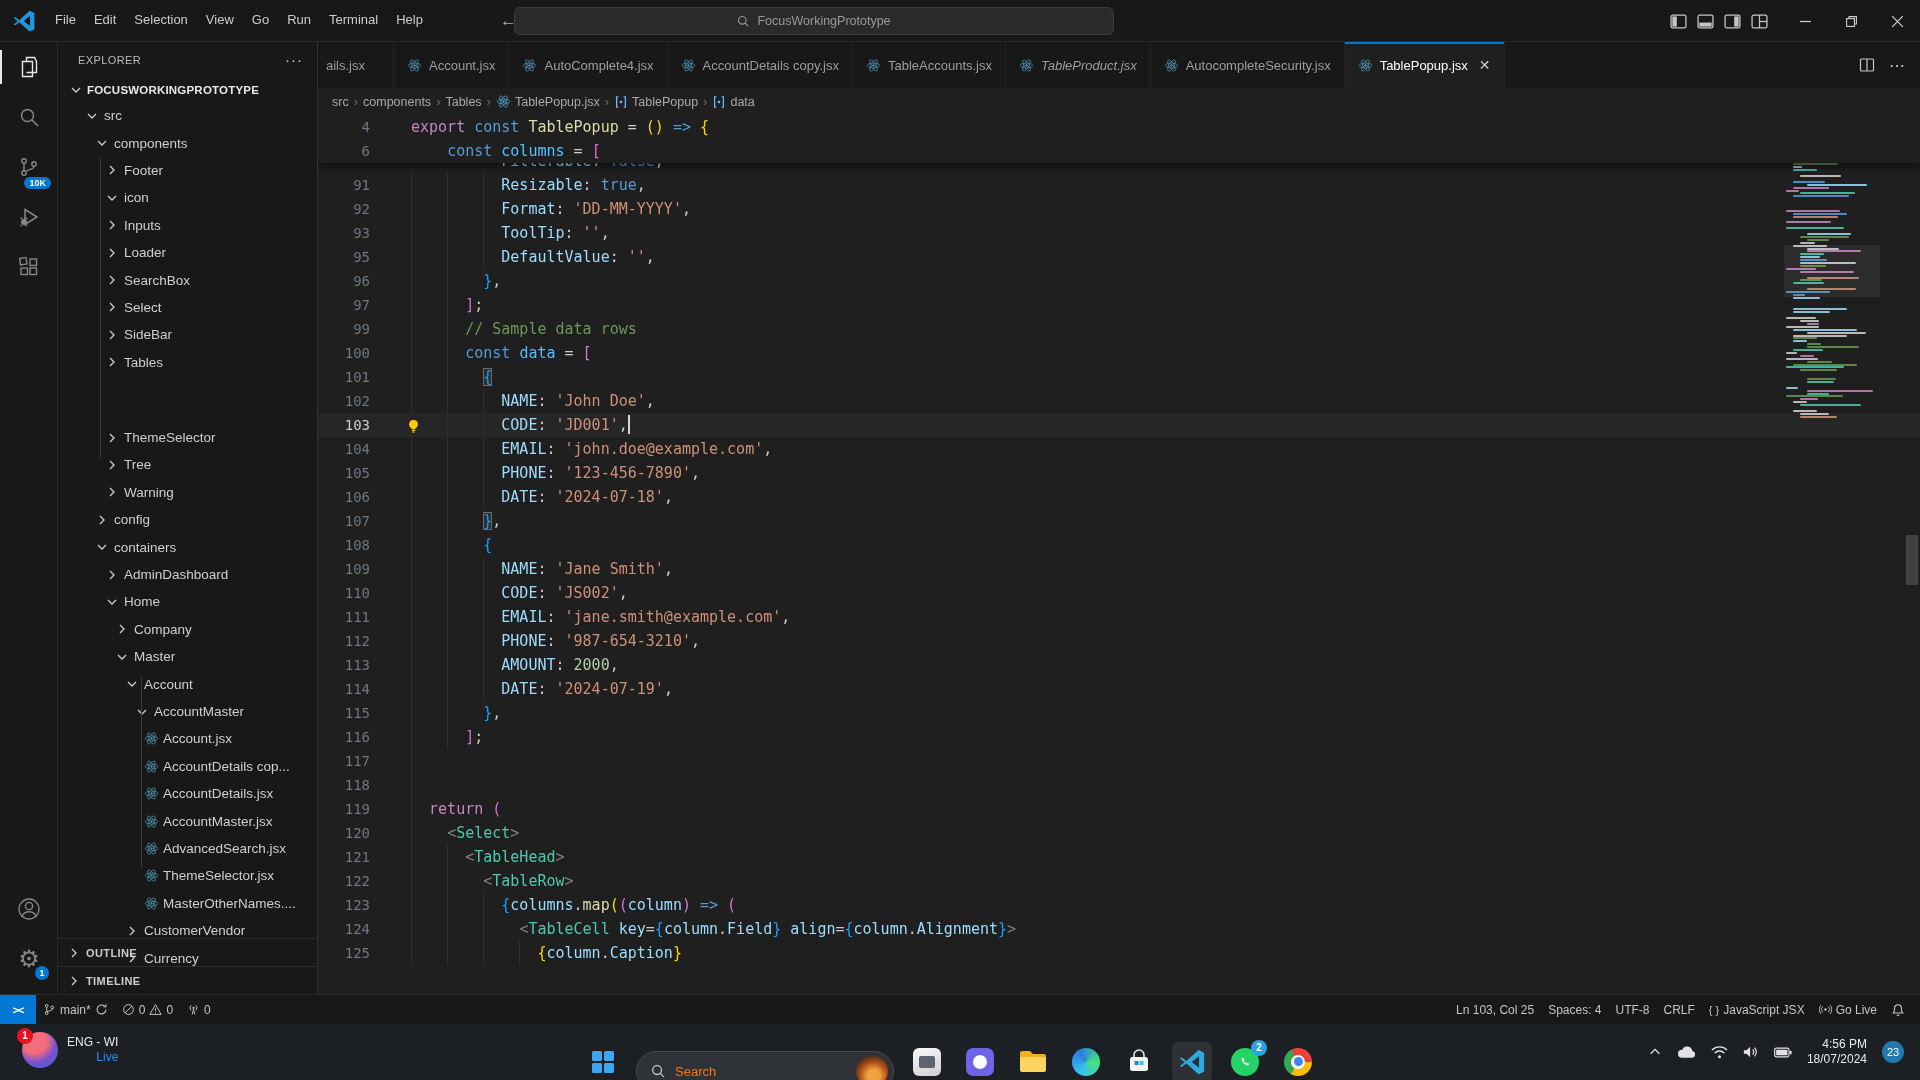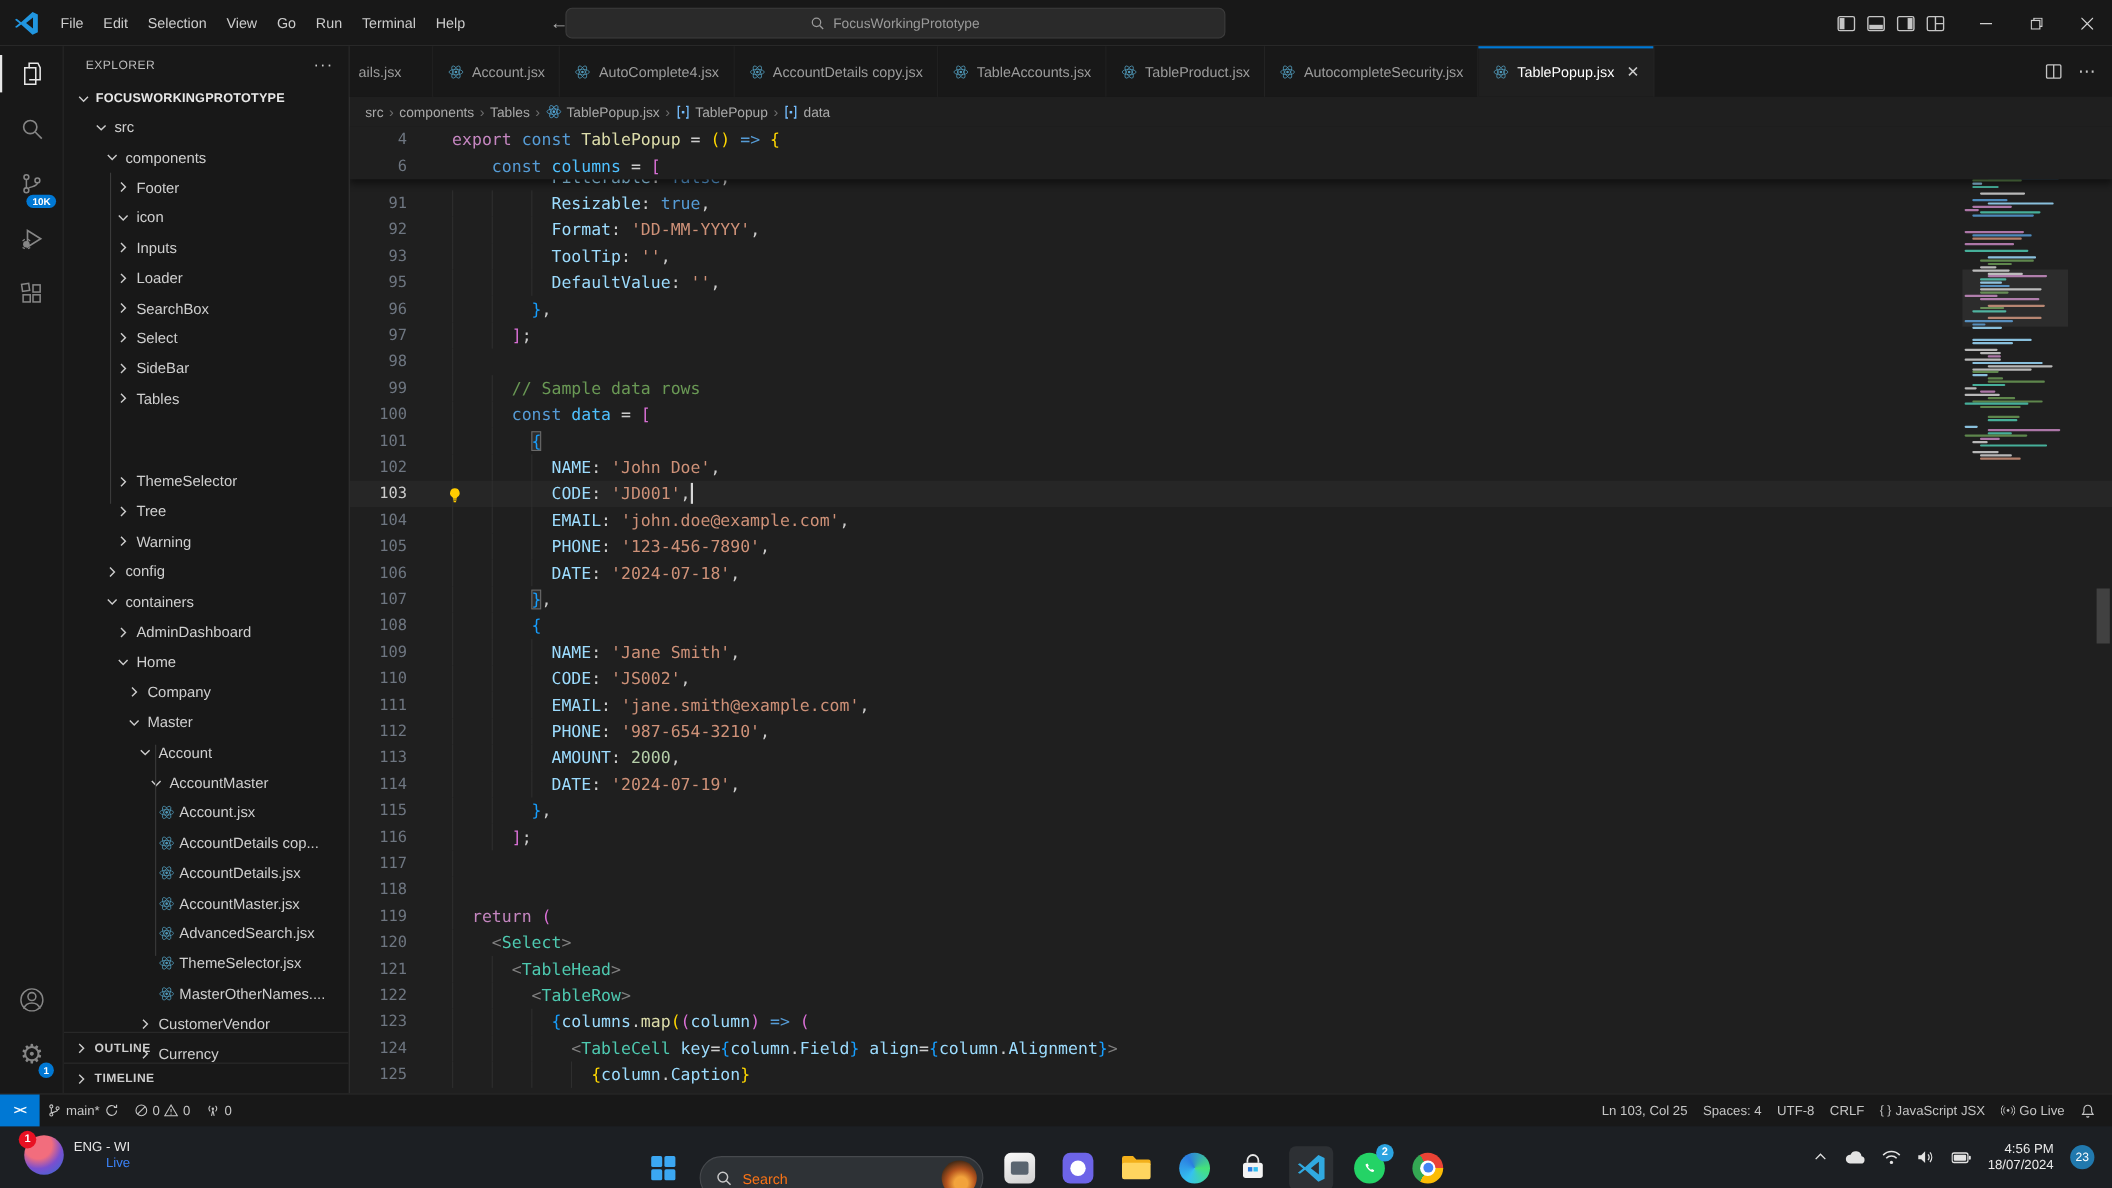--- a/index.html
+++ b/index.html
@@ -4,21 +4,21 @@
 <style>
   * { margin:0; padding:0; box-sizing:border-box; }
   html,body { background:#000; }
   .screen { position:relative; width:1920px; height:1080px; overflow:hidden;
     font-family:"Liberation Sans", sans-serif; color:#cccccc; background:#1f1f1f; }
 
   
   .titlebar { position:absolute; top:0; left:0; right:0; height:42px; background:#181818;
     display:flex; align-items:center; border-bottom:1px solid #2b2b2b; }
   .vscode-logo { width:24px; height:24px; margin:0 10px 0 12px; }
-  .menus { display:flex; align-items:center; height:100%; }
+  .menus { display:flex; align-items:flex-end; height:100%; }
   .menu-item { padding:0 9px; font-size:13px; color:#cccccc; line-height:42px; cursor:default; }
   .nav-arrows { display:flex; gap:14px; margin-left:68px; color:#b0b0b0; font-size:17px; }
   .nav-arrows .dim { color:#6d6d6d; }
   .cmd-center { position:absolute; left:514px; top:7px; width:600px; height:28px; background:#2a2a2a;
     border:1px solid #3c3c3c; border-radius:6px; display:flex; align-items:center; justify-content:center;
     gap:7px; font-size:12.5px; color:#9a9a9a; }
   .tb-right-icons { position:absolute; right:152px; top:0; height:42px; display:flex; align-items:center; gap:10px; }
   .tb-right-icons svg { display:block; }
   .win-controls { position:absolute; right:0; top:0; height:42px; display:flex; }
   .win-btn { width:46px; height:42px; display:flex; align-items:center; justify-content:center; color:#d0d0d0; }
@@ -49,21 +49,21 @@
   .sidebar-panels { position:absolute; bottom:0; left:0; right:0; }
   .panel-row { height:28px; border-top:1px solid #2b2b2b; display:flex; align-items:center; gap:4px;
     padding-left:8px; font-size:11px; font-weight:bold; color:#cccccc; letter-spacing:.4px; }
 
   
   .editor-col { flex:1; display:flex; flex-direction:column; background:#1f1f1f; min-width:0; }
   .tabbar { height:46px; background:#181818; display:flex; align-items:stretch; position:relative; }
   .tab { display:flex; align-items:center; gap:7px; padding:0 13px; font-size:13px; color:#9d9d9d;
     background:#181818; border-right:1px solid #232323; white-space:nowrap; position:relative; }
   .tab.clipped { width:76px; overflow:hidden; padding:0 8px; }
-  .tab.italic .tab-label { }
+  .tab.italic .tab-label { font-style:italic; }
   .tab.active { background:#1f1f1f; color:#ffffff; }
   .tab.active::before { content:""; position:absolute; top:0; left:0; right:0; height:2px; background:#0078d4; }
   .tab-close { font-size:14px; color:#cccccc; margin-left:4px; }
   .tab-actions { margin-left:auto; display:flex; align-items:center; gap:14px; padding:0 14px; color:#c5c5c5; }
   .breadcrumbs { height:27px; display:flex; align-items:center; gap:5px; padding-left:14px;
     font-size:12.5px; color:#a9a9a9; }
   .bc-sep { color:#6e6e6e; font-size:13px; }
   .bc-item { display:flex; align-items:center; gap:4px; }
 
   .editor { position:relative; flex:1; overflow:hidden;
@@ -694,21 +694,20 @@
               <div class="inner">
                 <div class="code-row"><span class="ln"></span><span class="ctext"><span class="t-pl">          </span><span class="t-vr">Filterable</span><span class="t-pl">: </span><span class="t-k2">false</span><span class="t-pl">,</span></span></div>
               </div>
             </div>
             <div class="code-row"><div class="guide" style="left: 93px;"></div><div class="guide" style="left: 129.12px;"></div><div class="guide" style="left: 165.24px;"></div><span class="ln">91</span><span class="ctext"><span class="t-pl">          </span><span class="t-vr">Resizable</span><span class="t-pl">: </span><span class="t-k2">true</span><span class="t-pl">,</span></span></div>
             <div class="code-row"><div class="guide" style="left: 93px;"></div><div class="guide" style="left: 129.12px;"></div><div class="guide" style="left: 165.24px;"></div><span class="ln">92</span><span class="ctext"><span class="t-pl">          </span><span class="t-vr">Format</span><span class="t-pl">: </span><span class="t-st">'DD-MM-YYYY'</span><span class="t-pl">,</span></span></div>
             <div class="code-row"><div class="guide" style="left: 93px;"></div><div class="guide" style="left: 129.12px;"></div><div class="guide" style="left: 165.24px;"></div><span class="ln">93</span><span class="ctext"><span class="t-pl">          </span><span class="t-vr">ToolTip</span><span class="t-pl">: </span><span class="t-st">''</span><span class="t-pl">,</span></span></div>
             <div class="code-row"><div class="guide" style="left: 93px;"></div><div class="guide" style="left: 129.12px;"></div><div class="guide" style="left: 165.24px;"></div><span class="ln">95</span><span class="ctext"><span class="t-pl">          </span><span class="t-vr">DefaultValue</span><span class="t-pl">: </span><span class="t-st">''</span><span class="t-pl">,</span></span></div>
             <div class="code-row"><div class="guide" style="left: 93px;"></div><div class="guide" style="left: 129.12px;"></div><span class="ln">96</span><span class="ctext"><span class="t-pl">        </span><span class="t-b3">}</span><span class="t-pl">,</span></span></div>
             <div class="code-row"><div class="guide" style="left: 93px;"></div><div class="guide" style="left: 129.12px;"></div><span class="ln">97</span><span class="ctext"><span class="t-pl">      </span><span class="t-b2">]</span><span class="t-pl">;</span></span></div>
-            <div class="code-row"><div class="guide" style="left: 93px;"></div><span class="ln">98</span><span class="ctext"><span class="t-pl"></span></span></div>
             <div class="code-row"><div class="guide" style="left: 93px;"></div><div class="guide" style="left: 129.12px;"></div><span class="ln">99</span><span class="ctext"><span class="t-pl">      </span><span class="t-cm">// Sample data rows</span></span></div>
             <div class="code-row"><div class="guide" style="left: 93px;"></div><div class="guide" style="left: 129.12px;"></div><span class="ln">100</span><span class="ctext"><span class="t-pl">      </span><span class="t-k2">const</span><span class="t-pl"> </span><span class="t-cv">data</span><span class="t-pl"> = </span><span class="t-b2">[</span></span></div>
             <div class="code-row"><div class="guide" style="left: 93px;"></div><div class="guide" style="left: 129.12px;"></div><span class="ln">101</span><span class="ctext"><span class="t-pl">        </span><span class="t-b3 mb">{</span></span></div>
             <div class="code-row"><div class="guide" style="left: 93px;"></div><div class="guide" style="left: 129.12px;"></div><div class="guide" style="left: 165.24px;"></div><span class="ln">102</span><span class="ctext"><span class="t-pl">          </span><span class="t-vr">NAME</span><span class="t-pl">: </span><span class="t-st">'John Doe'</span><span class="t-pl">,</span></span></div>
             <div class="code-row current"><div class="guide" style="left: 93px;"></div><div class="guide" style="left: 129.12px;"></div><div class="guide" style="left: 165.24px;"></div><span class="ln">103</span><span class="ctext"><span class="t-pl">          </span><span class="t-vr">CODE</span><span class="t-pl">: </span><span class="t-st">'JD001'</span><span class="t-pl">,</span><span class="cursor"></span></span><div class="bulb"><svg width="15" height="15" viewBox="0 0 16 16">
                   <path d="M8 1a4.6 4.6 0 0 0-2.5 8.5c.5.4.8.9.8 1.5h3.4c0-.6.3-1.1.8-1.5A4.6 4.6 0 0 0 8 1z" fill="#fc0"></path>
                   <rect x="6.3" y="11.6" width="3.4" height="1.2" fill="#fc0"></rect>
                   <rect x="6.8" y="13.3" width="2.4" height="1.2" fill="#fc0"></rect>
                 </svg></div></div>
             <div class="code-row"><div class="guide" style="left: 93px;"></div><div class="guide" style="left: 129.12px;"></div><div class="guide" style="left: 165.24px;"></div><span class="ln">104</span><span class="ctext"><span class="t-pl">          </span><span class="t-vr">EMAIL</span><span class="t-pl">: </span><span class="t-st">'john.doe@example.com'</span><span class="t-pl">,</span></span></div>

